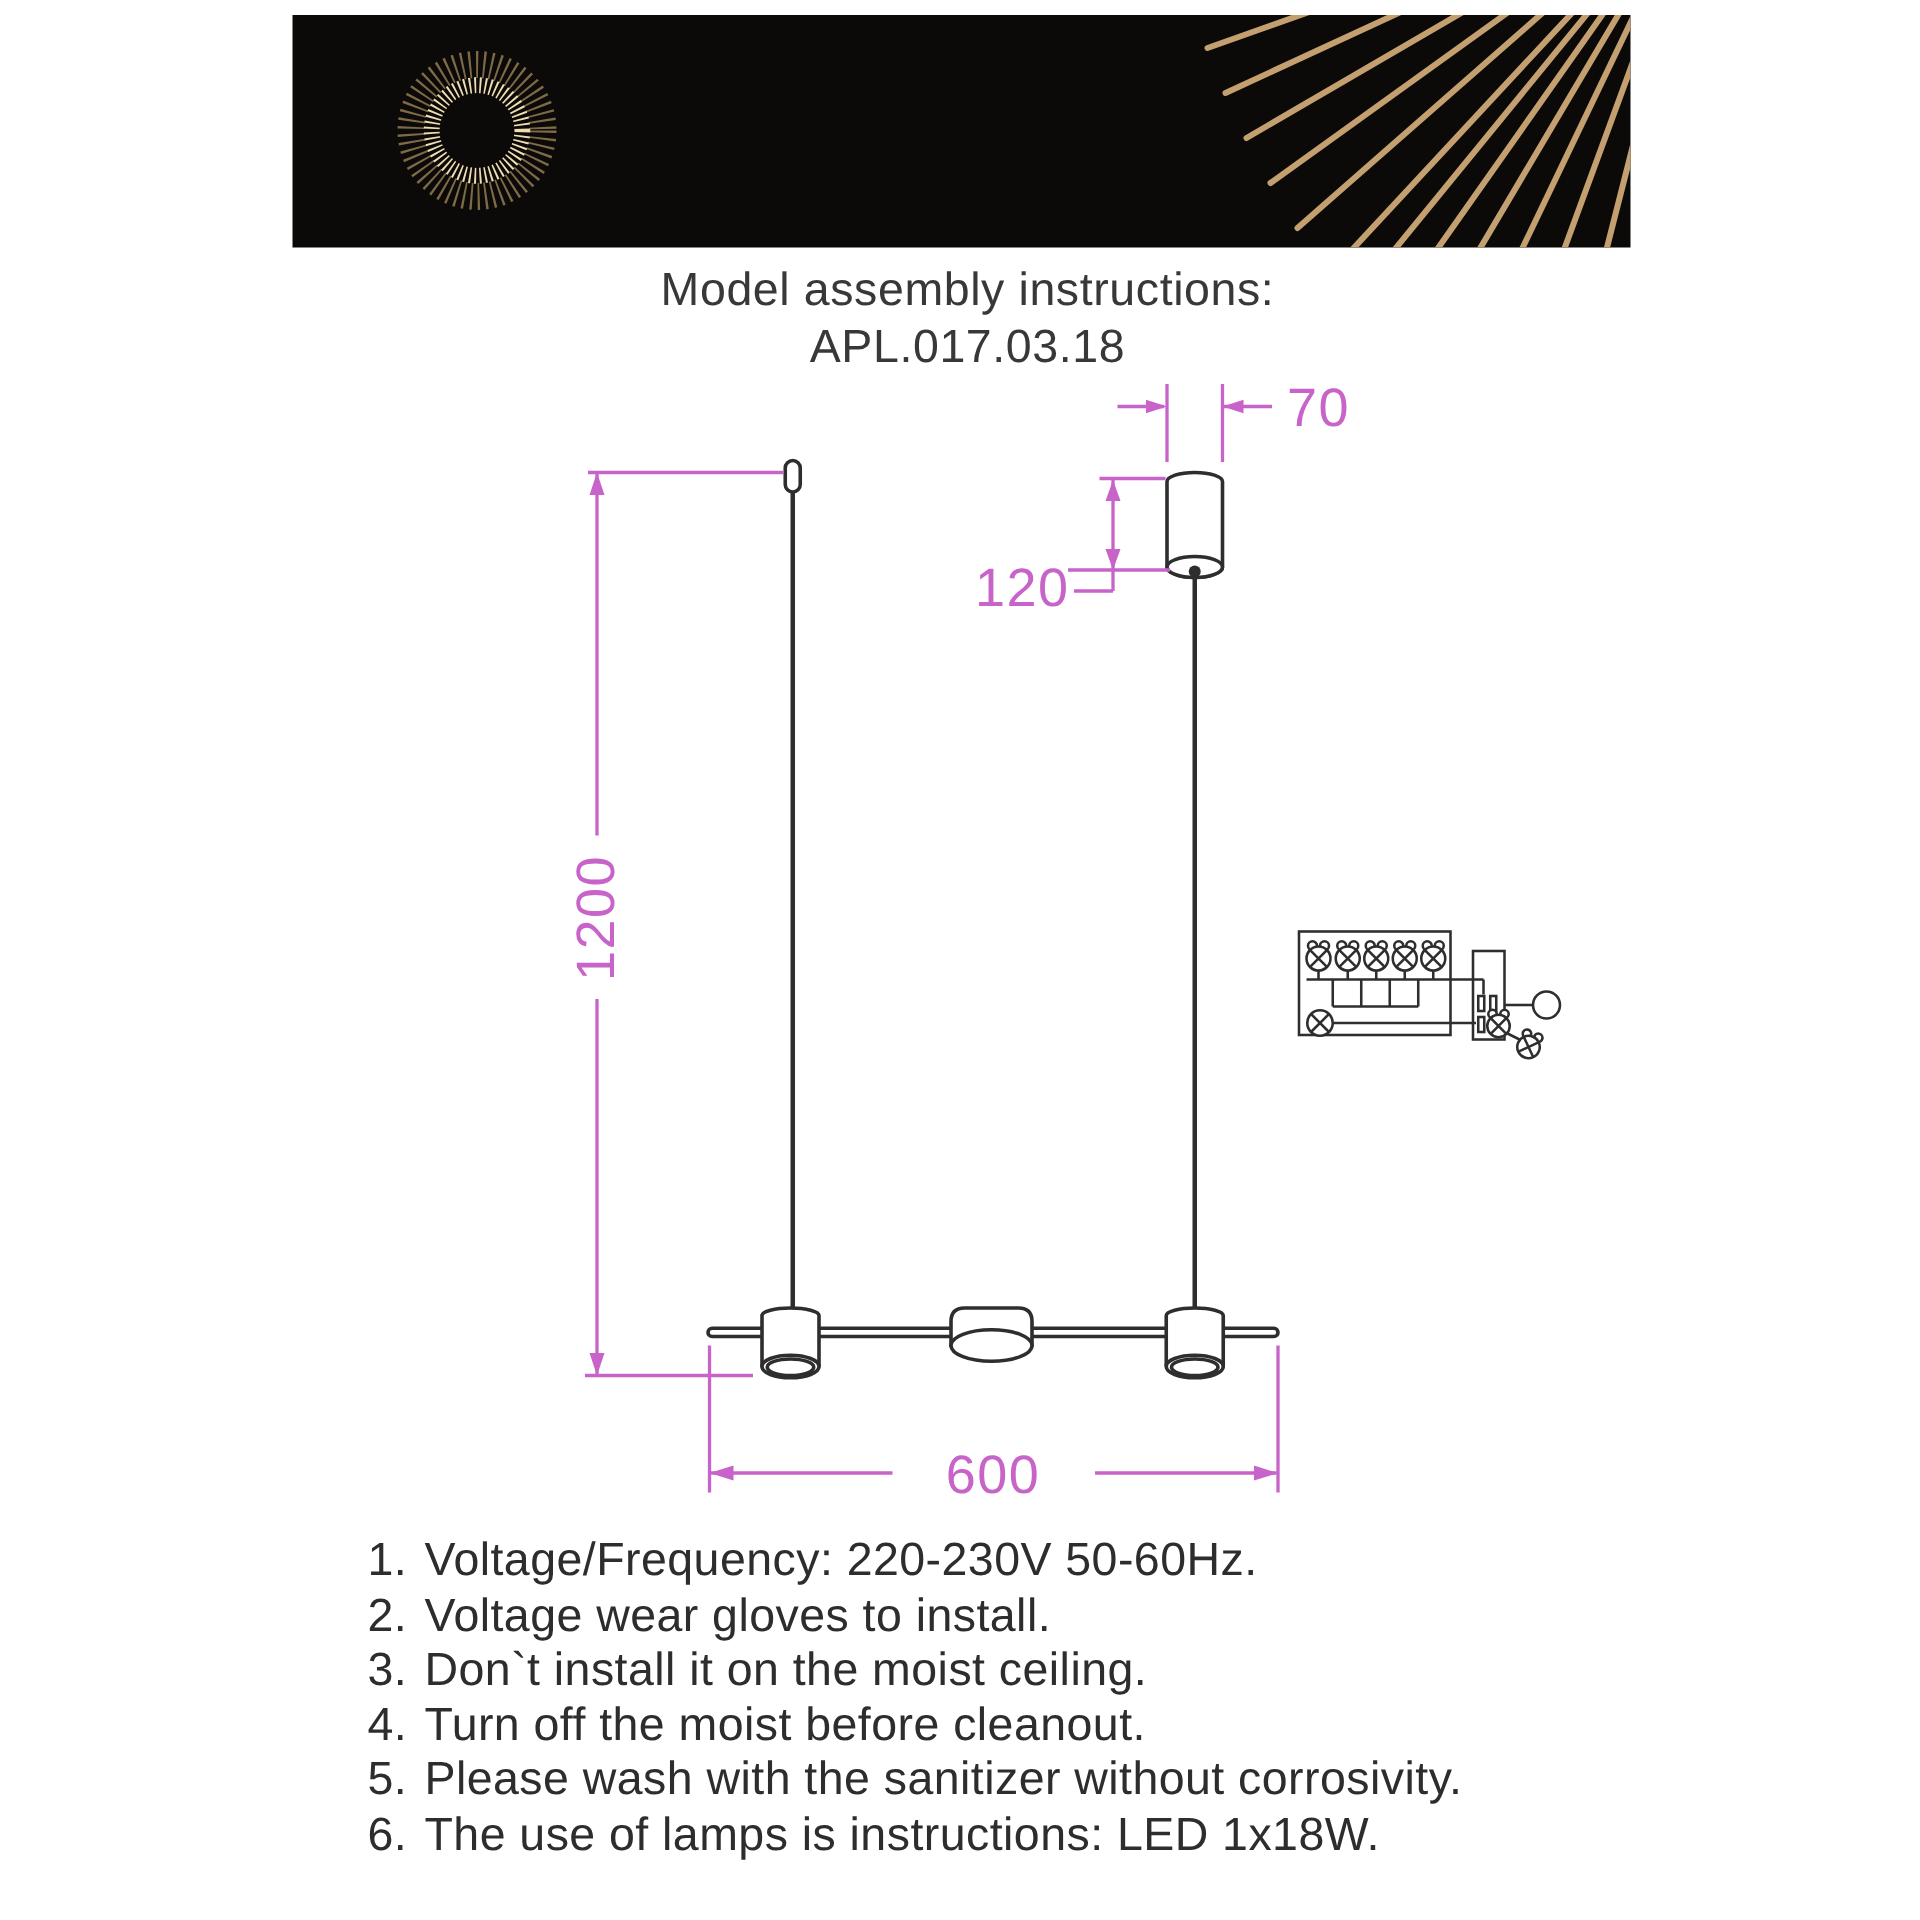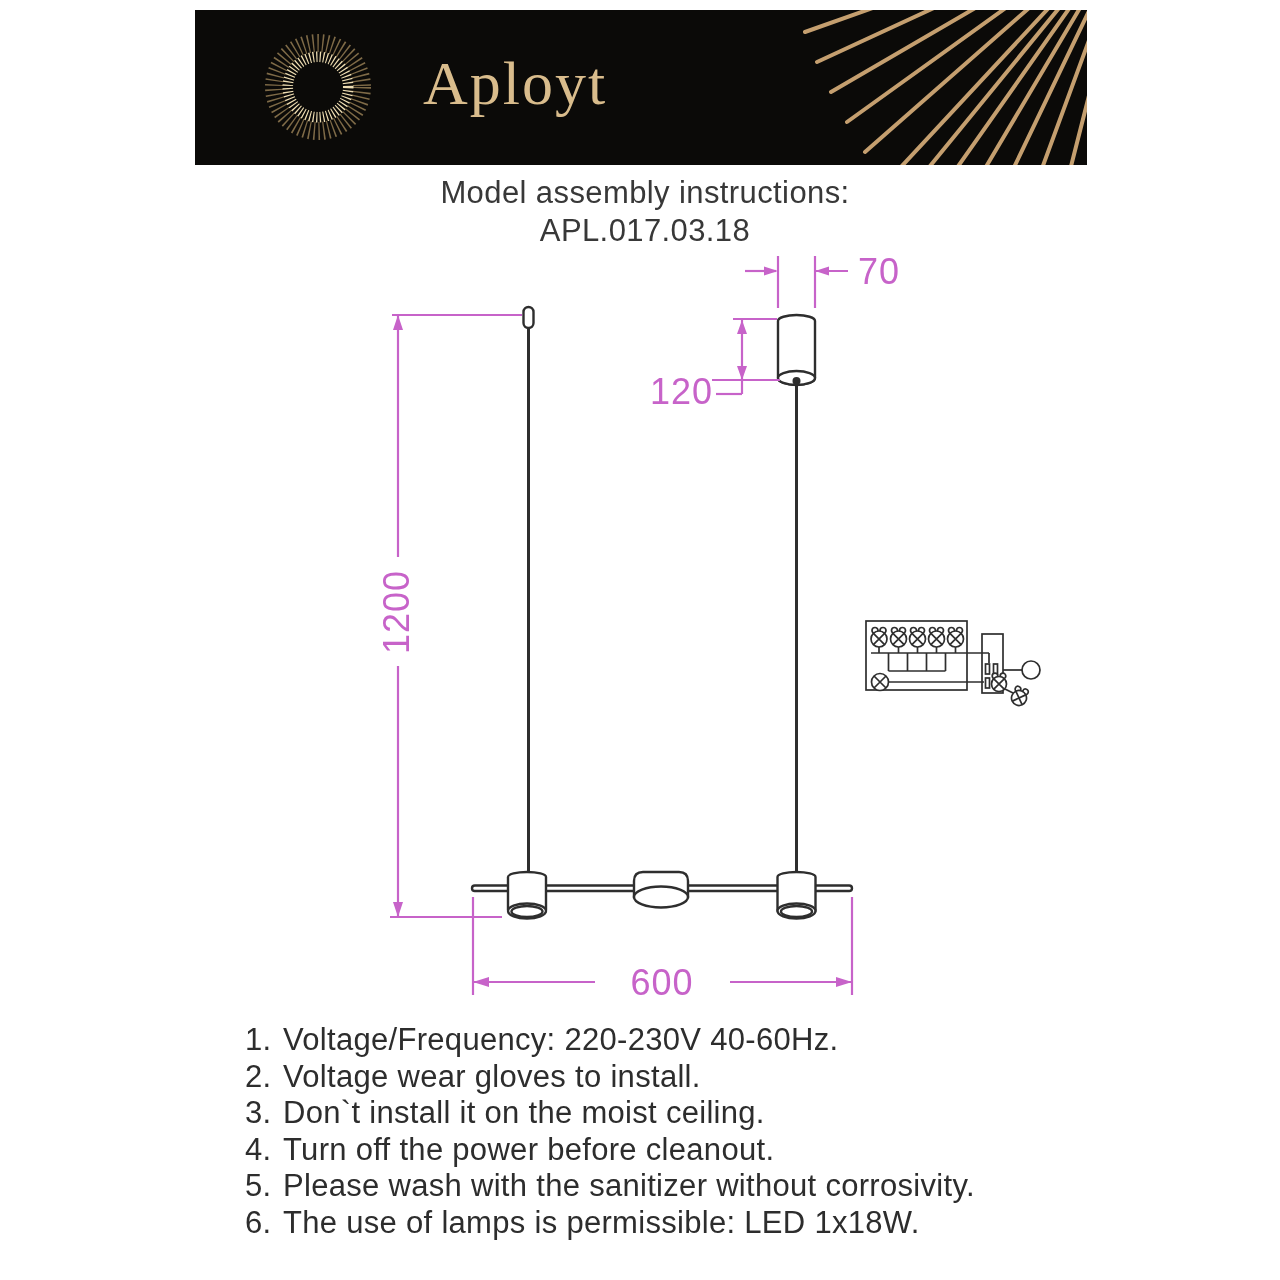--- a/index.html
+++ b/index.html
@@ -65,21 +65,20 @@
       <line x1="940" y1="-95" x2="692" y2="172"></line>
       <line x1="940" y1="-95" x2="722" y2="172"></line>
       <line x1="940" y1="-95" x2="752" y2="172"></line>
       <line x1="940" y1="-95" x2="782" y2="172"></line>
       <line x1="940" y1="-95" x2="812" y2="172"></line>
       <line x1="940" y1="-95" x2="842" y2="172"></line>
       <line x1="940" y1="-95" x2="872" y2="172"></line>
       <line x1="940" y1="-95" x2="902" y2="172"></line>
     </g>
   </svg>
-  <div class="brand">Aployt</div>
 </div>
 
 <div class="title-block">
   <div>Model assembly instructions:</div>
   <div>APL.017.03.18</div>
 </div>
 
 <svg class="diagram" width="1280" height="1280" viewBox="0 0 1280 1280">
 
   <g>
@@ -225,35 +224,35 @@
         <circle class="wdw" cx="4" cy="-8" r="2.8"></circle>
       <circle class="wdw" r="7.5"></circle>
         <path class="wd" d="M-5.2,-5.2 L5.2,5.2 M5.2,-5.2 L-5.2,5.2"></path>
     </g>
   </g>
 </svg>
 
 <div class="instructions">
   <div class="li">
     <span class="num">1.</span>
-    <span class="txt">Voltage/Frequency: 220-230V 40-60Hz.</span>
+    <span class="txt">Voltage/Frequency: 220-230V 50-60Hz.</span>
   </div>
   <div class="li">
     <span class="num">2.</span>
     <span class="txt">Voltage wear gloves to install.</span>
   </div>
   <div class="li">
     <span class="num">3.</span>
     <span class="txt">Don`t install it on the moist ceiling.</span>
   </div>
   <div class="li">
     <span class="num">4.</span>
-    <span class="txt">Turn off the power before cleanout.</span>
+    <span class="txt">Turn off the moist before cleanout.</span>
   </div>
   <div class="li">
     <span class="num">5.</span>
     <span class="txt">Please wash with the sanitizer without corrosivity.</span>
   </div>
   <div class="li">
     <span class="num">6.</span>
-    <span class="txt">The use of lamps is permissible: LED 1x18W.</span>
+    <span class="txt">The use of lamps is instructions: LED 1x18W.</span>
   </div>
 </div>
 
 </body></html>

